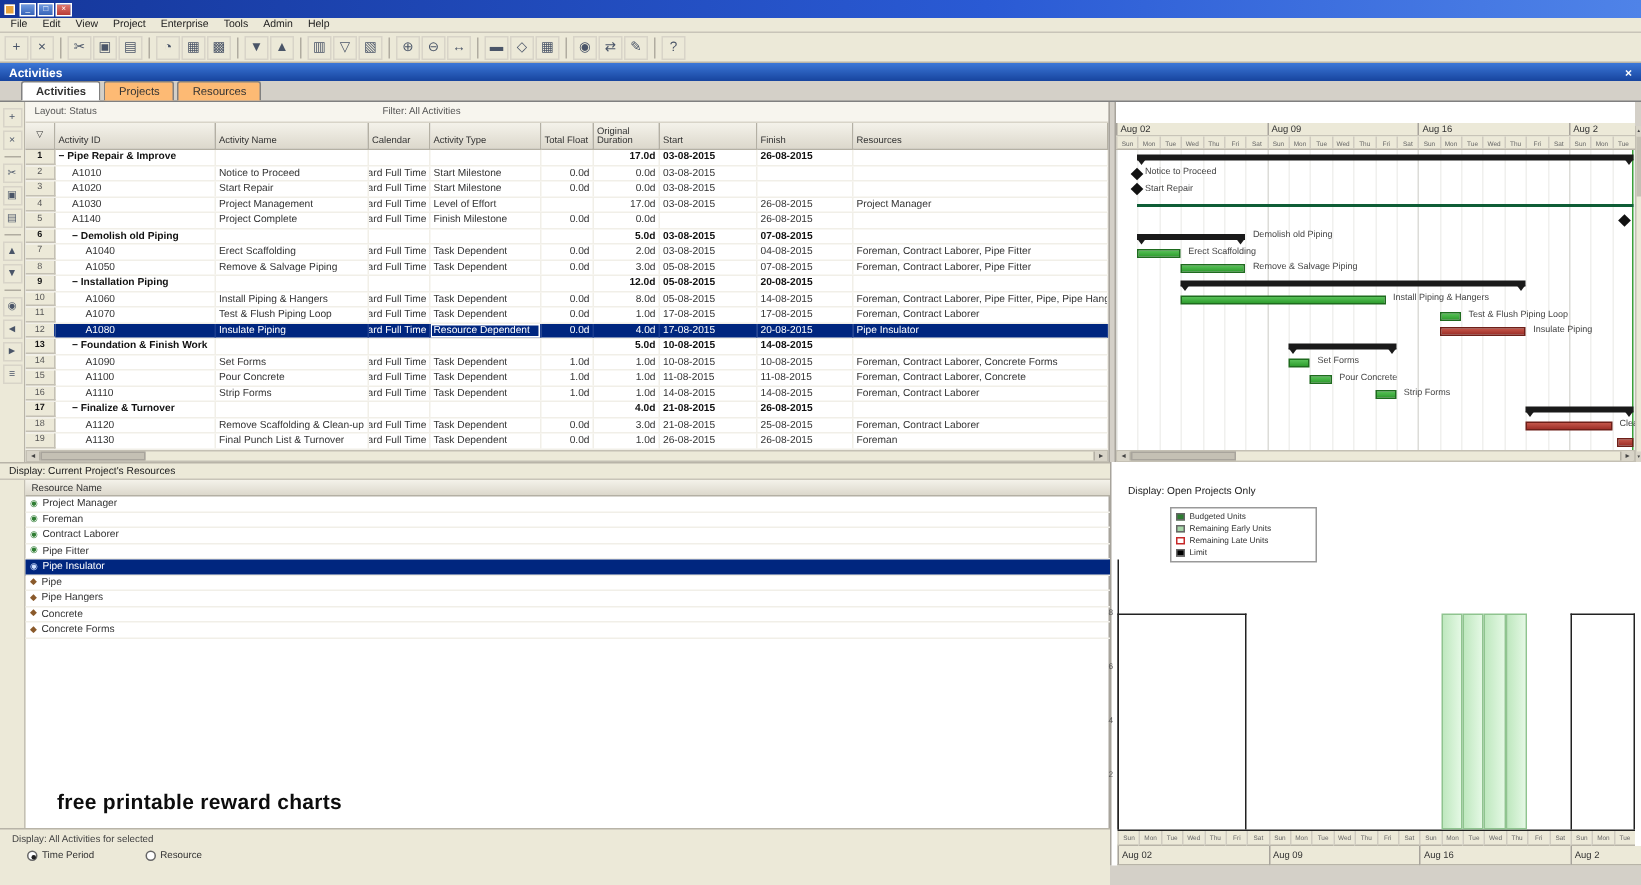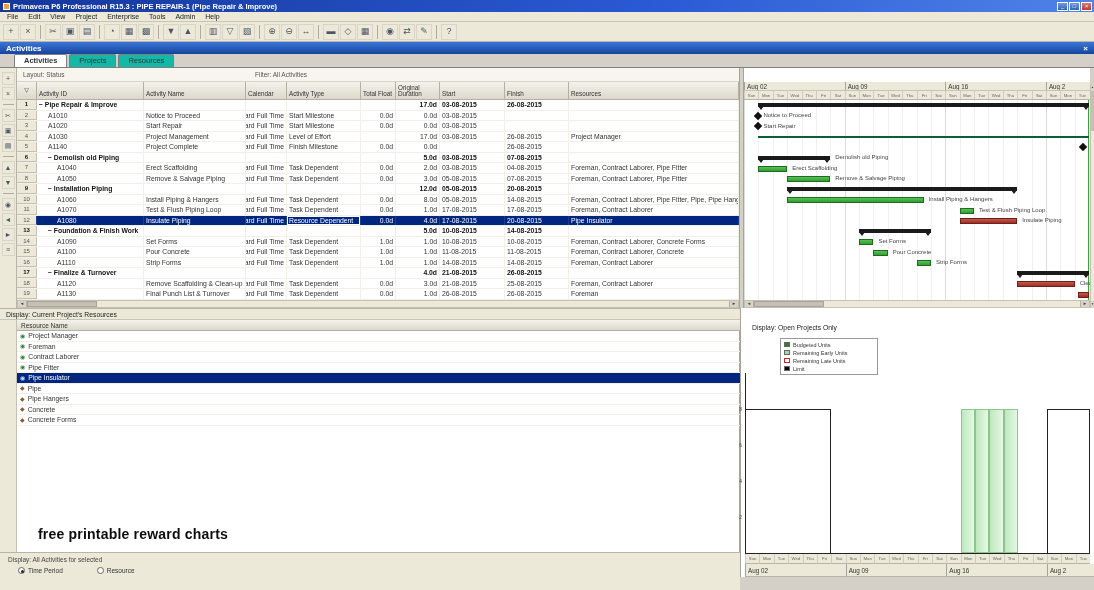--- a/index.html
+++ b/index.html
@@ -24,21 +24,21 @@
     align-items:center;justify-content:center;flex:none;}
   .tb-glyph{font-size:9px;color:#4a5568;line-height:1;}
   .tb-sep{width:1px;height:14px;background:#b0aca0;margin:0 3px;flex:none;}
   .tb-sep-v{width:11px;height:1px;background:#b0aca0;margin:2px 0;}
   .banner{position:absolute;left:0;top:42px;width:1094px;height:12px;
     background:linear-gradient(#3b77d8,#17449e);color:#fff;display:flex;align-items:center;padding:0 6px;}
   .banner-title{font-size:8px;font-weight:bold;flex:1;}
   .banner-x{font-size:8px;font-weight:bold;}
   .tabbar{position:absolute;left:0;top:54px;width:1094px;height:14px;background:#d4d0c8;display:flex;
     align-items:flex-end;padding-left:14px;gap:2px;border-bottom:1px solid #808080;}
-  .tab{font-size:7.5px;padding:1px 9px 2px;border:1px solid #808080;border-bottom:none;background:#14b8a6;
+  .tab{font-size:7.5px;padding:1px 9px 2px;border:1px solid #808080;border-bottom:none;background:#fdba74;
     color:#333;border-radius:2px 2px 0 0;}
   .tab.active{background:#fff;font-weight:bold;}
   .leftstrip{position:absolute;left:0;top:68px;width:17px;height:240px;background:#ece9d8;
     border-right:1px solid #b8b4a8;display:flex;flex-direction:column;align-items:center;padding-top:4px;gap:2px;}
   .leftstrip .tb-btn{width:13px;height:13px;}
   .leftstrip .tb-glyph{font-size:7px;}
   
   .tablepane{position:absolute;left:17px;top:68px;width:722px;height:240px;background:#fff;}
   .filterbar{position:absolute;left:0;top:0;width:100%;height:14px;background:#f7f5ee;
     border-bottom:1px solid #d8d4c8;font-size:6.5px;color:#555;display:flex;align-items:center;padding-left:6px;}
@@ -144,21 +144,20 @@
   .bb-radios{display:flex;gap:34px;margin:4px 0 0 10px;align-items:center;}
   .bb-radio{display:flex;align-items:center;gap:3px;font-size:6.5px;color:#333;}
   .radio{width:7px;height:7px;border:1px solid #666;border-radius:50%;background:#fff;position:relative;flex:none;}
   .radio.checked::after{content:"";position:absolute;left:1.5px;top:1.5px;width:3px;height:3px;border-radius:50%;background:#222;}
 </style>
 </head>
 <body>
 
 <div class="titlebar">
   <span class="app-icon"></span>
-  <span class="title-text">Primavera P6 Professional R15.3 : PIPE REPAIR-1 (Pipe Repair &amp; Improve)</span>
   <span class="win-btns">
       <div class="winbtn minimize">_</div>
       <div class="winbtn maximize">□</div>
       <div class="winbtn close">×</div>
     </span>
 </div>
 
 <div class="menubar">
     <div class="menu-item">File</div>
     <div class="menu-item">Edit</div>

